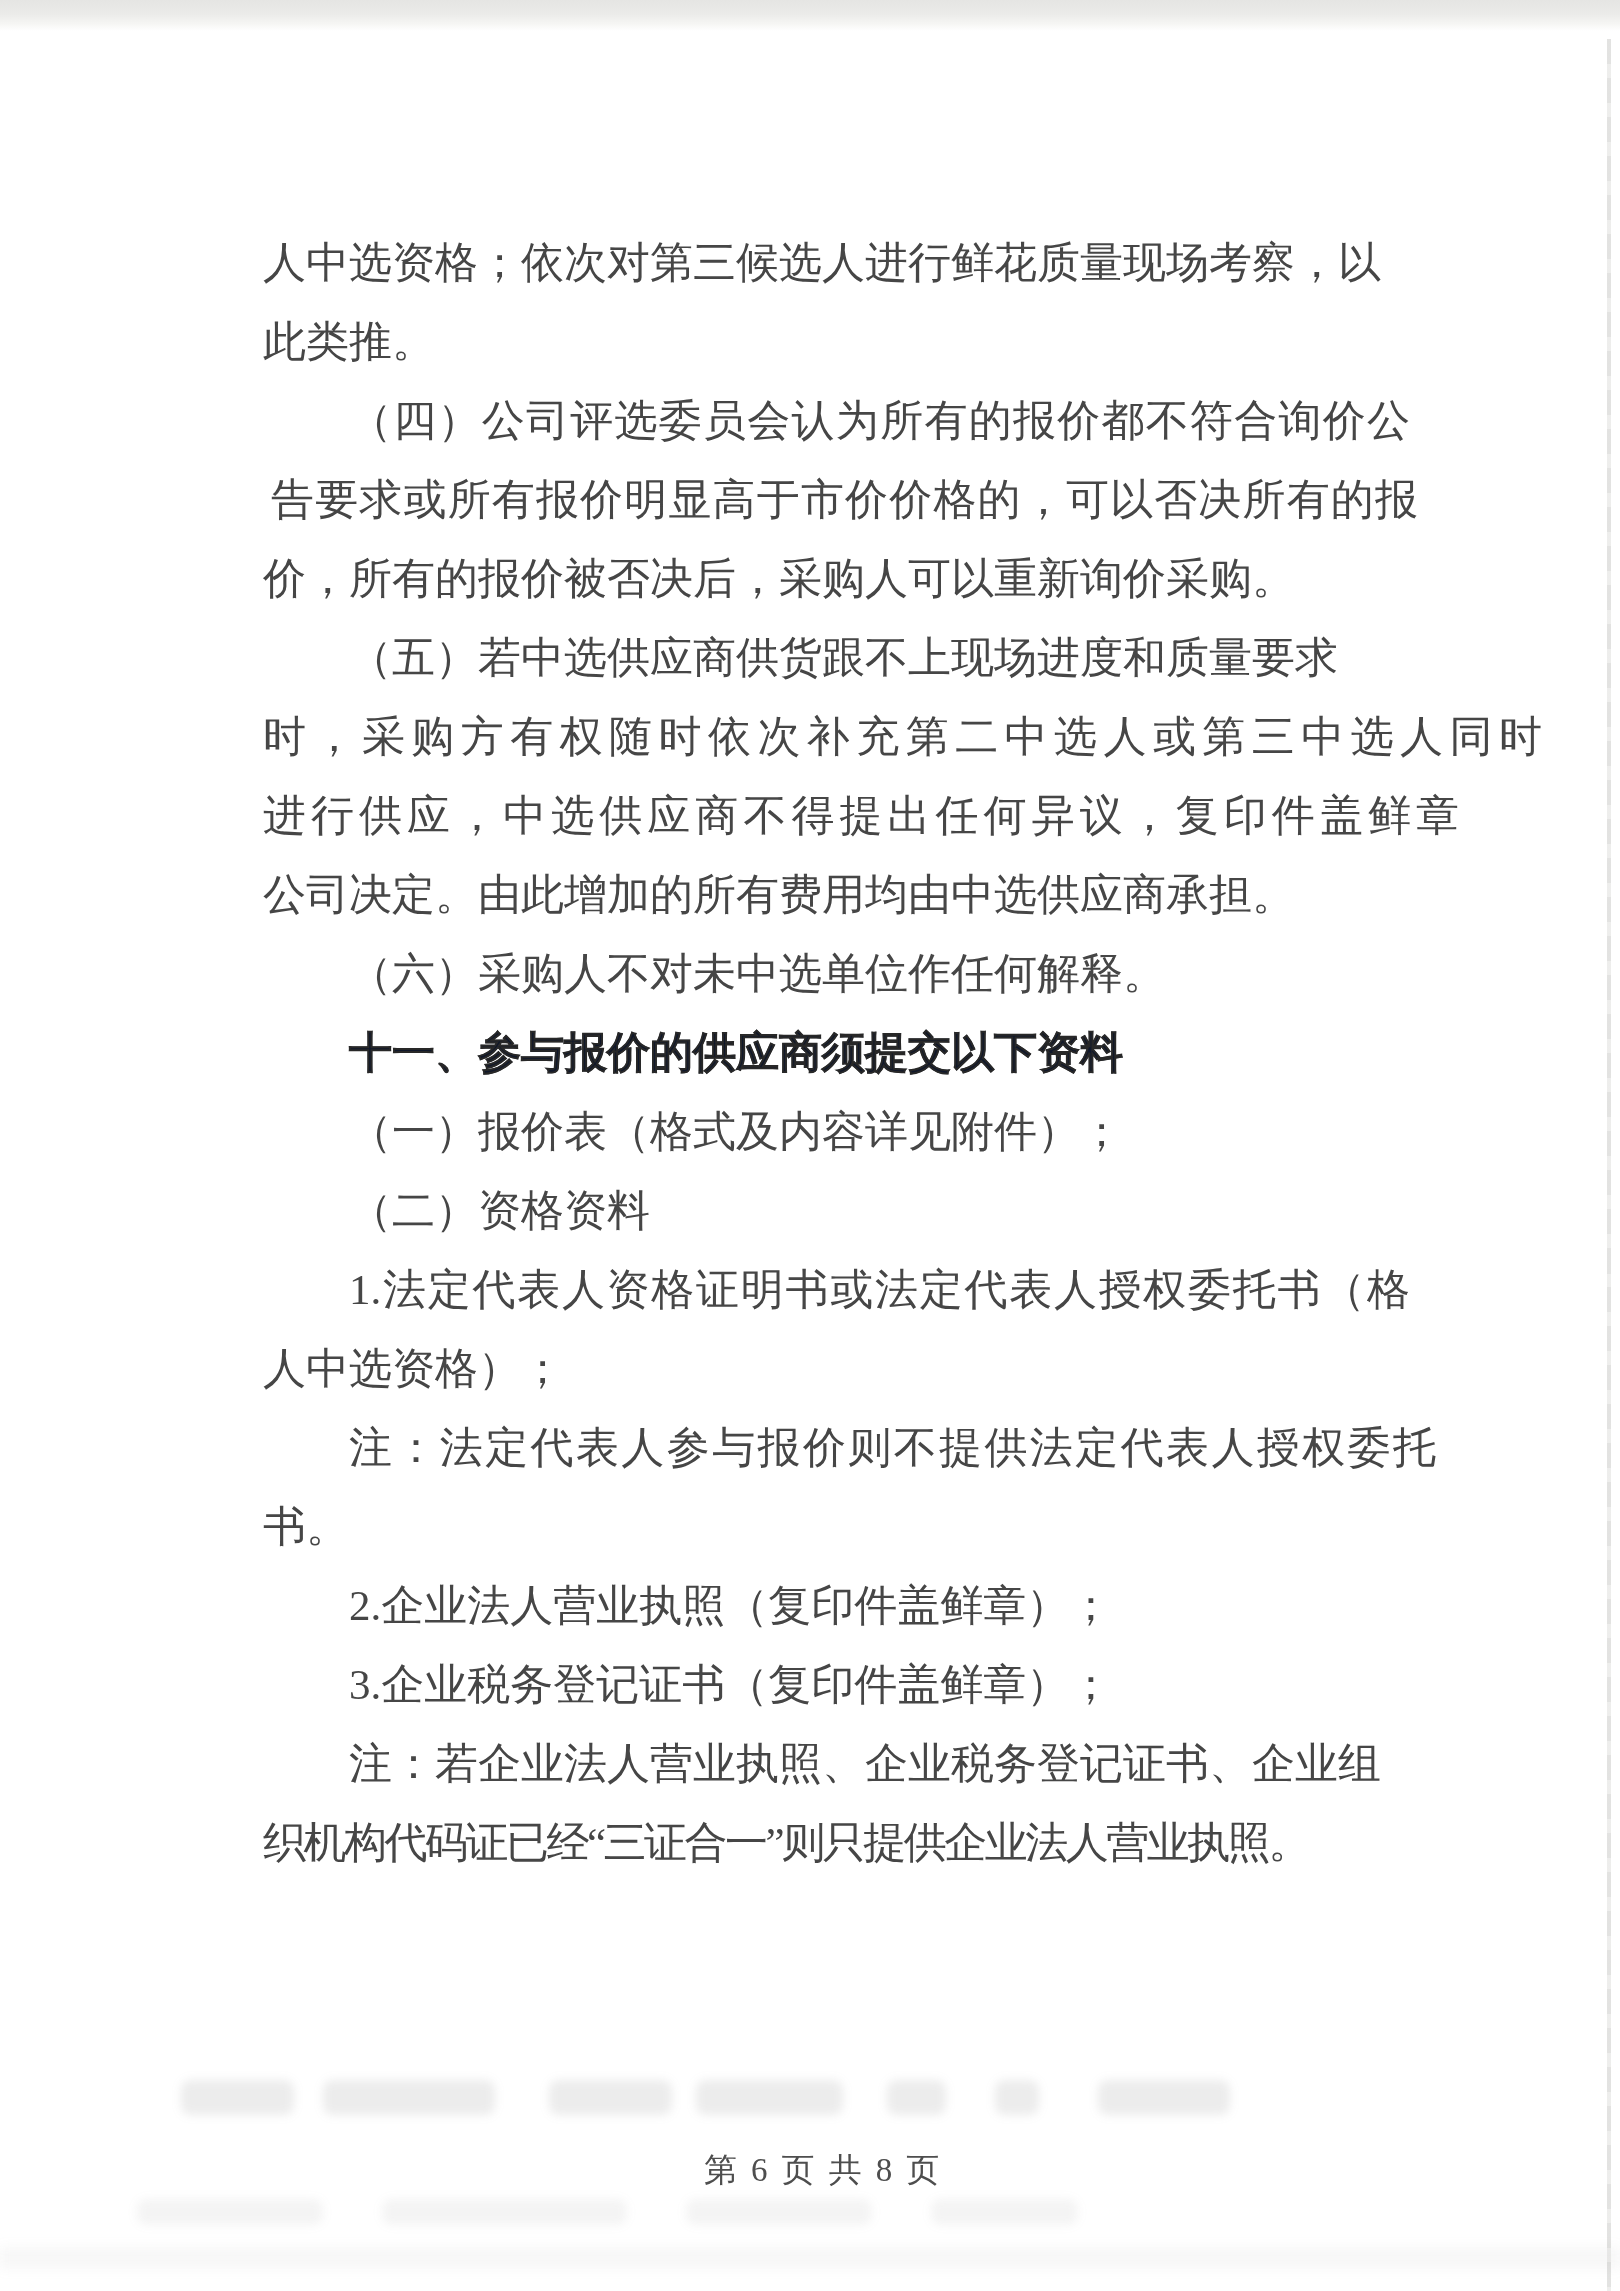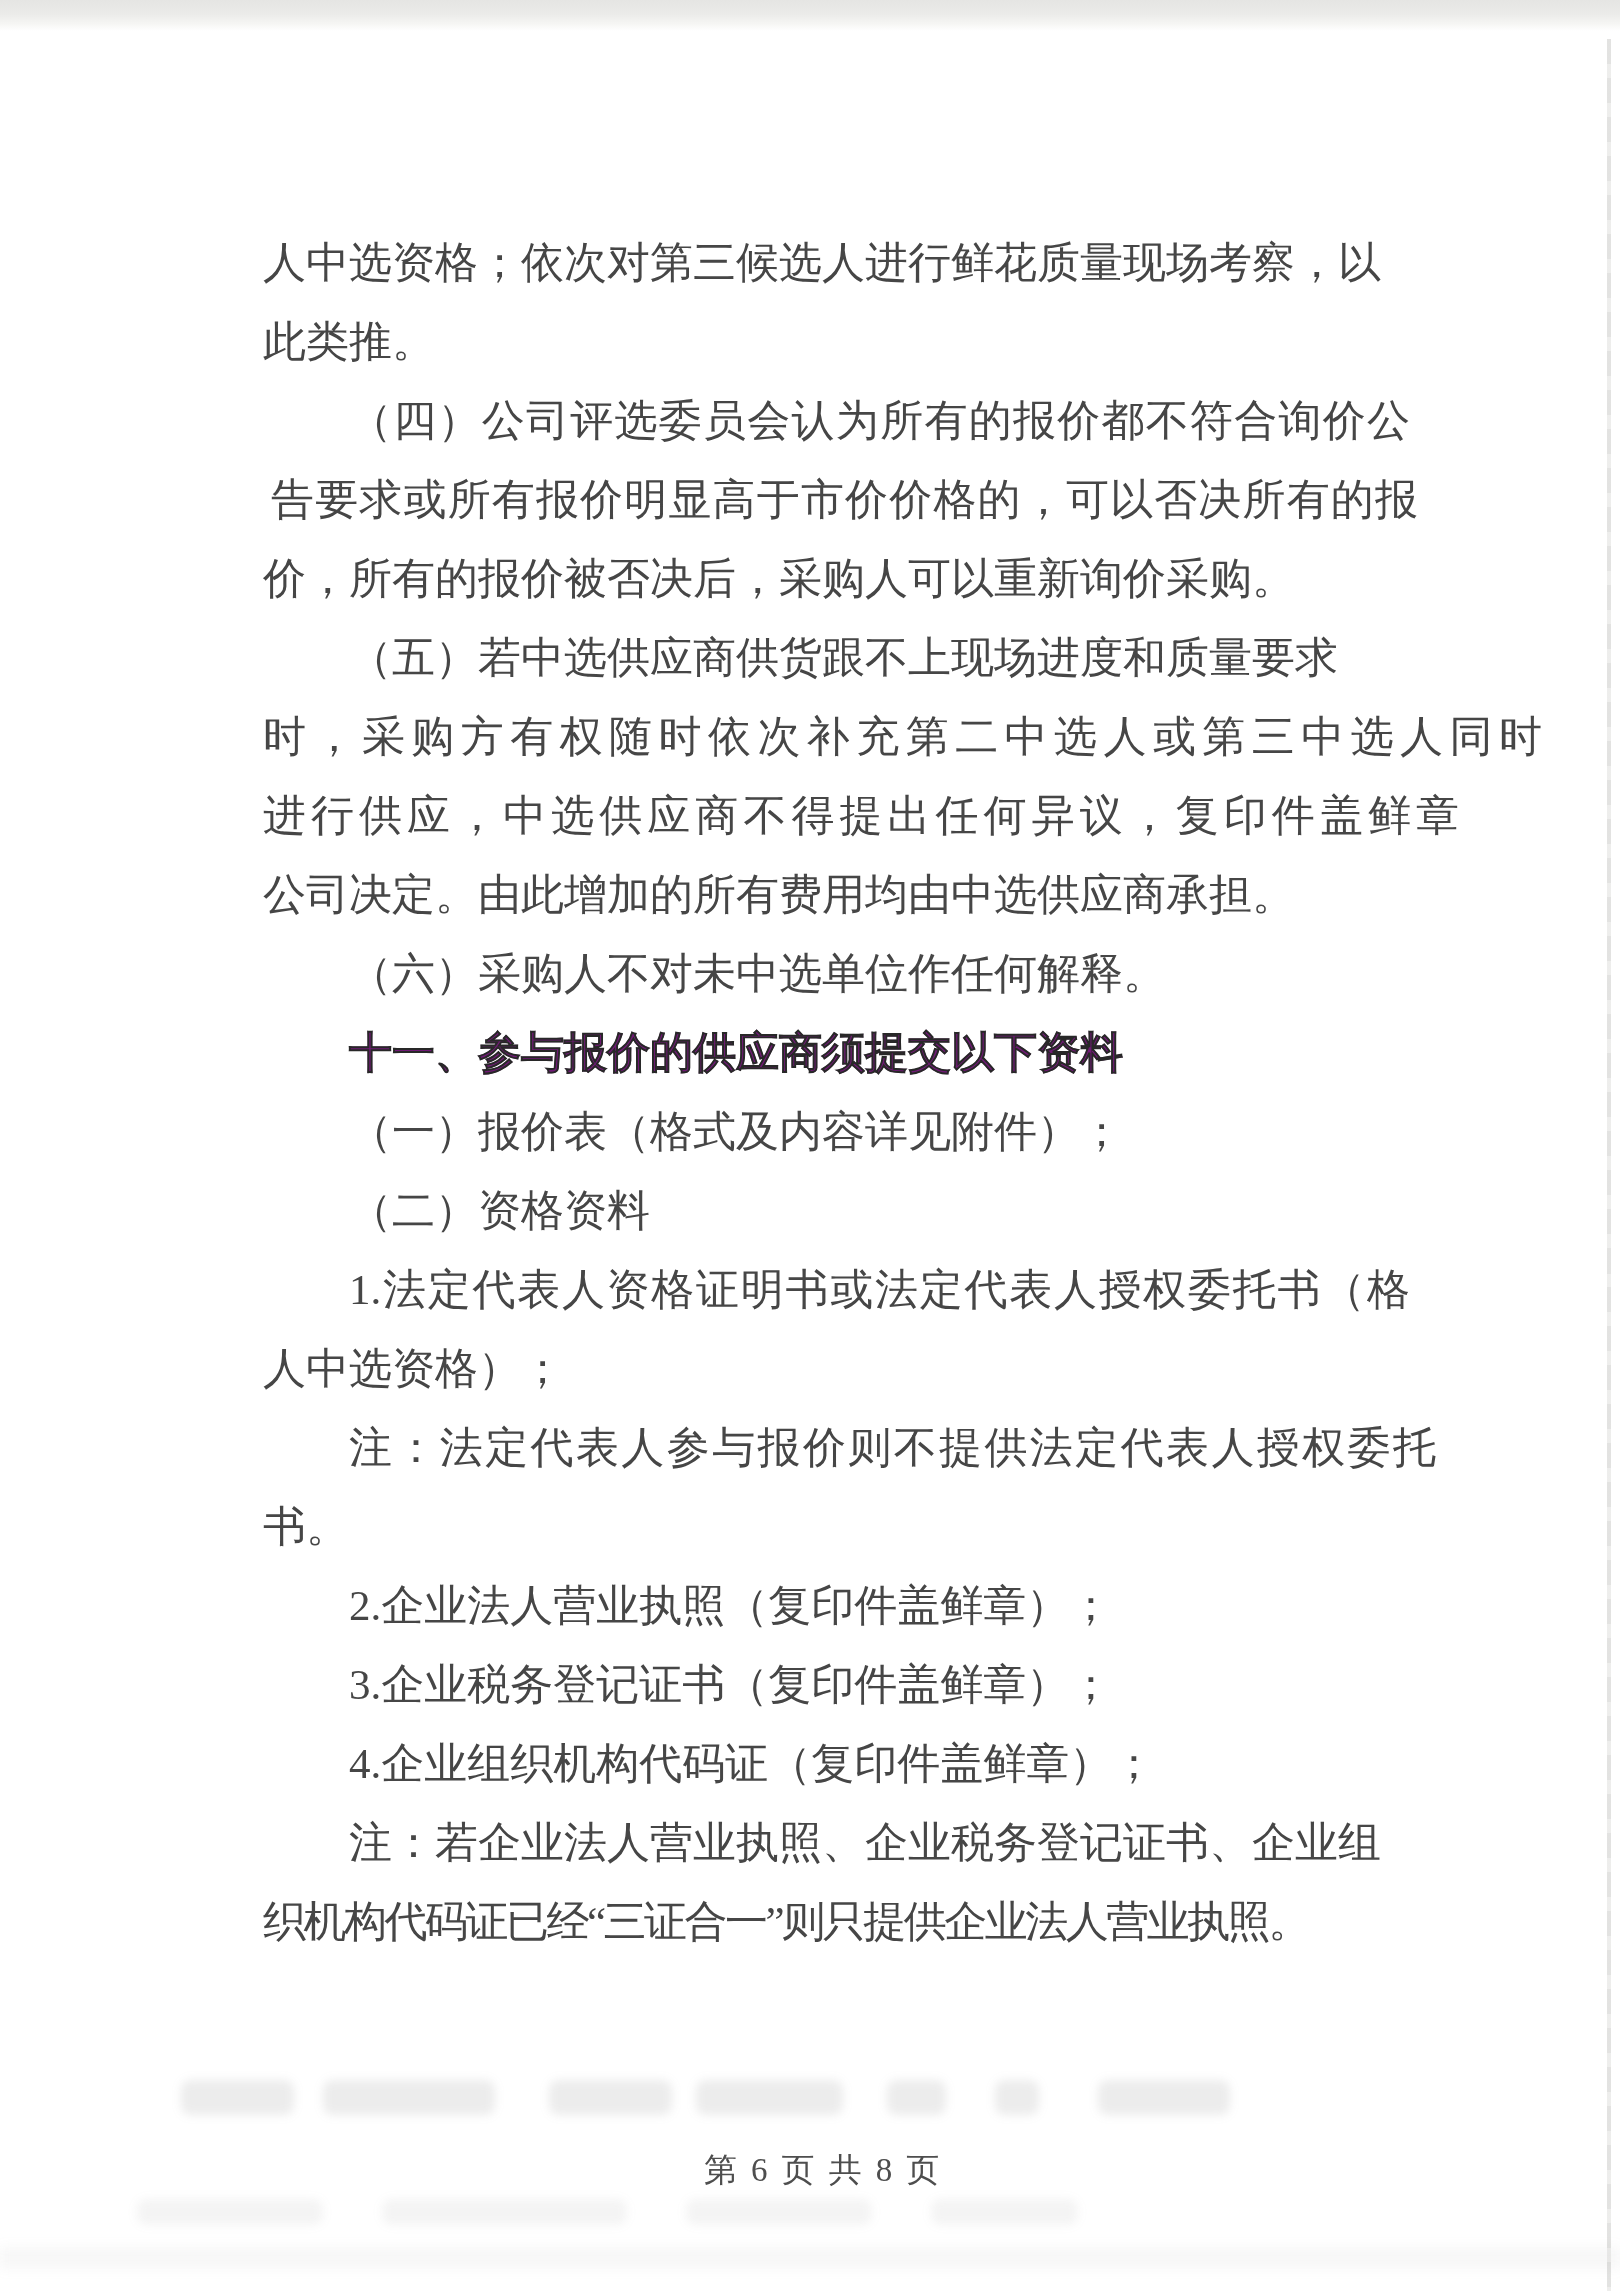--- a/index.html
+++ b/index.html
@@ -26,21 +26,21 @@
     position:absolute;left:263px;top:223px;width:1294px;
   }
   .line{
     height:79px;line-height:79px;
     font-size:43px;color:#464646;
     white-space:nowrap;
     letter-spacing:0;
   }
   .line.indent{padding-left:86px;box-sizing:border-box;}
   .line.bold{
-    font-weight:700;color:#701a75;
+    font-weight:700;color:#0f172a;
     font-family:Liberation Sans, sans-serif;
     -webkit-text-stroke:0.6px #282828;
   }
   .line.justify{
     text-align:justify;text-align-last:justify;
     text-justify:inter-character;
   }
   .line.tight{letter-spacing:-2.5px;}
   
   .footer{
@@ -76,21 +76,20 @@
     <div class="line indent">（六）采购人不对未中选单位作任何解释。</div>
     <div class="line indent bold">十一、参与报价的供应商须提交以下资料</div>
     <div class="line indent">（一）报价表（格式及内容详见附件）；</div>
     <div class="line indent">（二）资格资料</div>
     <div class="line indent justify" style="width: 1147px;">1.法定代表人资格证明书或法定代表人授权委托书（格</div>
     <div class="line">人中选资格）；</div>
     <div class="line indent justify" style="width: 1173px;">注：法定代表人参与报价则不提供法定代表人授权委托</div>
     <div class="line">书。</div>
     <div class="line indent">2.企业法人营业执照（复印件盖鲜章）；</div>
     <div class="line indent">3.企业税务登记证书（复印件盖鲜章）；</div>
-    <div class="line indent">4.企业组织机构代码证（复印件盖鲜章）；</div>
     <div class="line indent">注：若企业法人营业执照、企业税务登记证书、企业组</div>
     <div class="line tight">织机构代码证已经“三证合一”则只提供企业法人营业执照。</div>
   </div>
 
 <div class="smudge rowA" style="left:181px;width:113px;"></div>
 <div class="smudge rowA" style="left:323px;width:172px;"></div>
 <div class="smudge rowA" style="left:549px;width:123px;"></div>
 <div class="smudge rowA" style="left:696px;width:147px;"></div>
 <div class="smudge rowA" style="left:887px;width:59px;"></div>
 <div class="smudge rowA" style="left:995px;width:44px;"></div>

